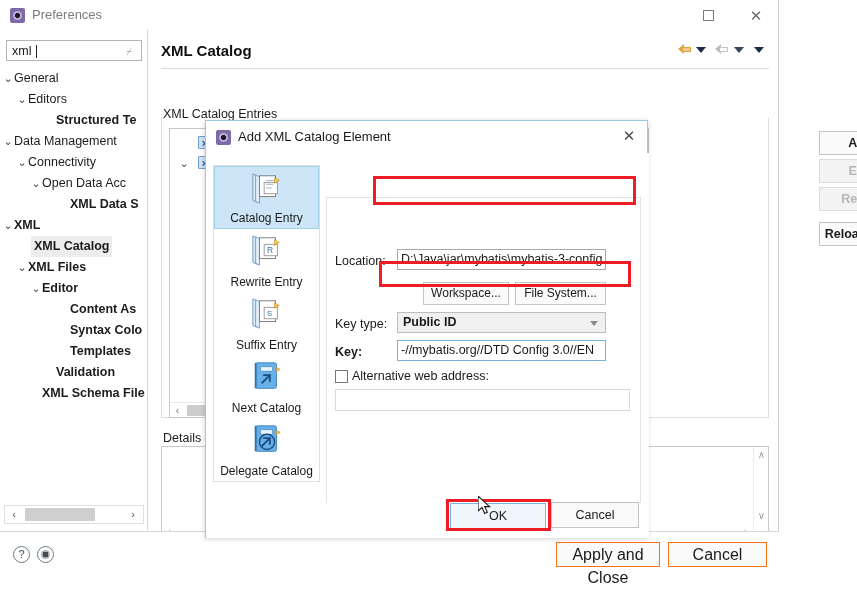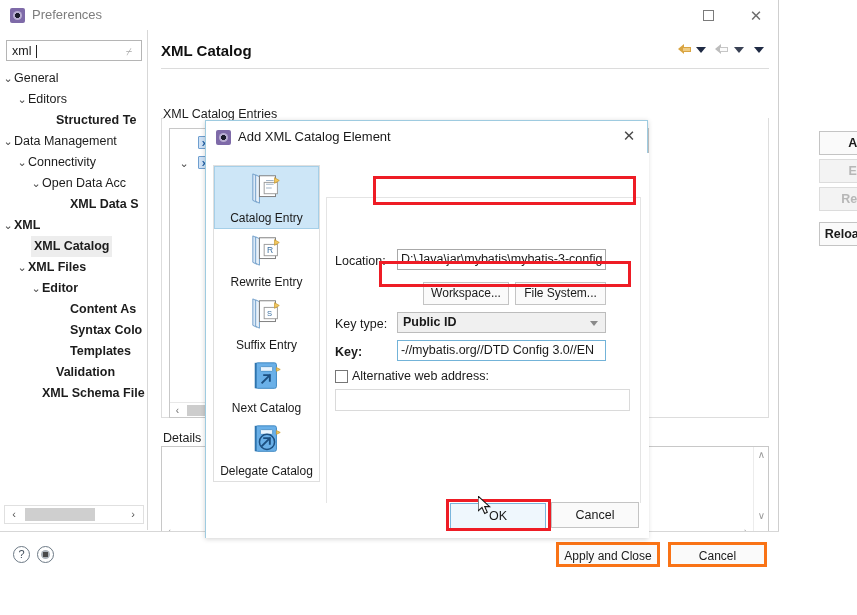--- a/index.html
+++ b/index.html
@@ -290,22 +290,22 @@
   #help-icon { left: 13px; }
   #extra-icon { left: 37px; }
   #extra-icon::after {
     content: ""; position: absolute; left: 3px; top: 3px;
     width: 9px; height: 9px; border-radius: 50%;
     background: radial-gradient(circle, #4a4a4a 0 45%, #aab1b8 46% 100%);
   }
   .bottom-btn {
     position: absolute; top: 10px;
     height: 25px; background: #fafafa;
-    border: 3px solid #f97316;
-    font-size: 12px; color: #1a1a1a;
+    border: 1px solid #f97316;
+    font-size: 16px; color: #1a1a1a;
     text-align: center; line-height: 23px;
     cursor: default;
   }
   #btn-apply-close { left: 556px; width: 104px; }
   #btn-prefs-cancel { left: 668px; width: 99px; }
 
   
   #dialog {
     position: absolute;
     left: 205px; top: 120px;

